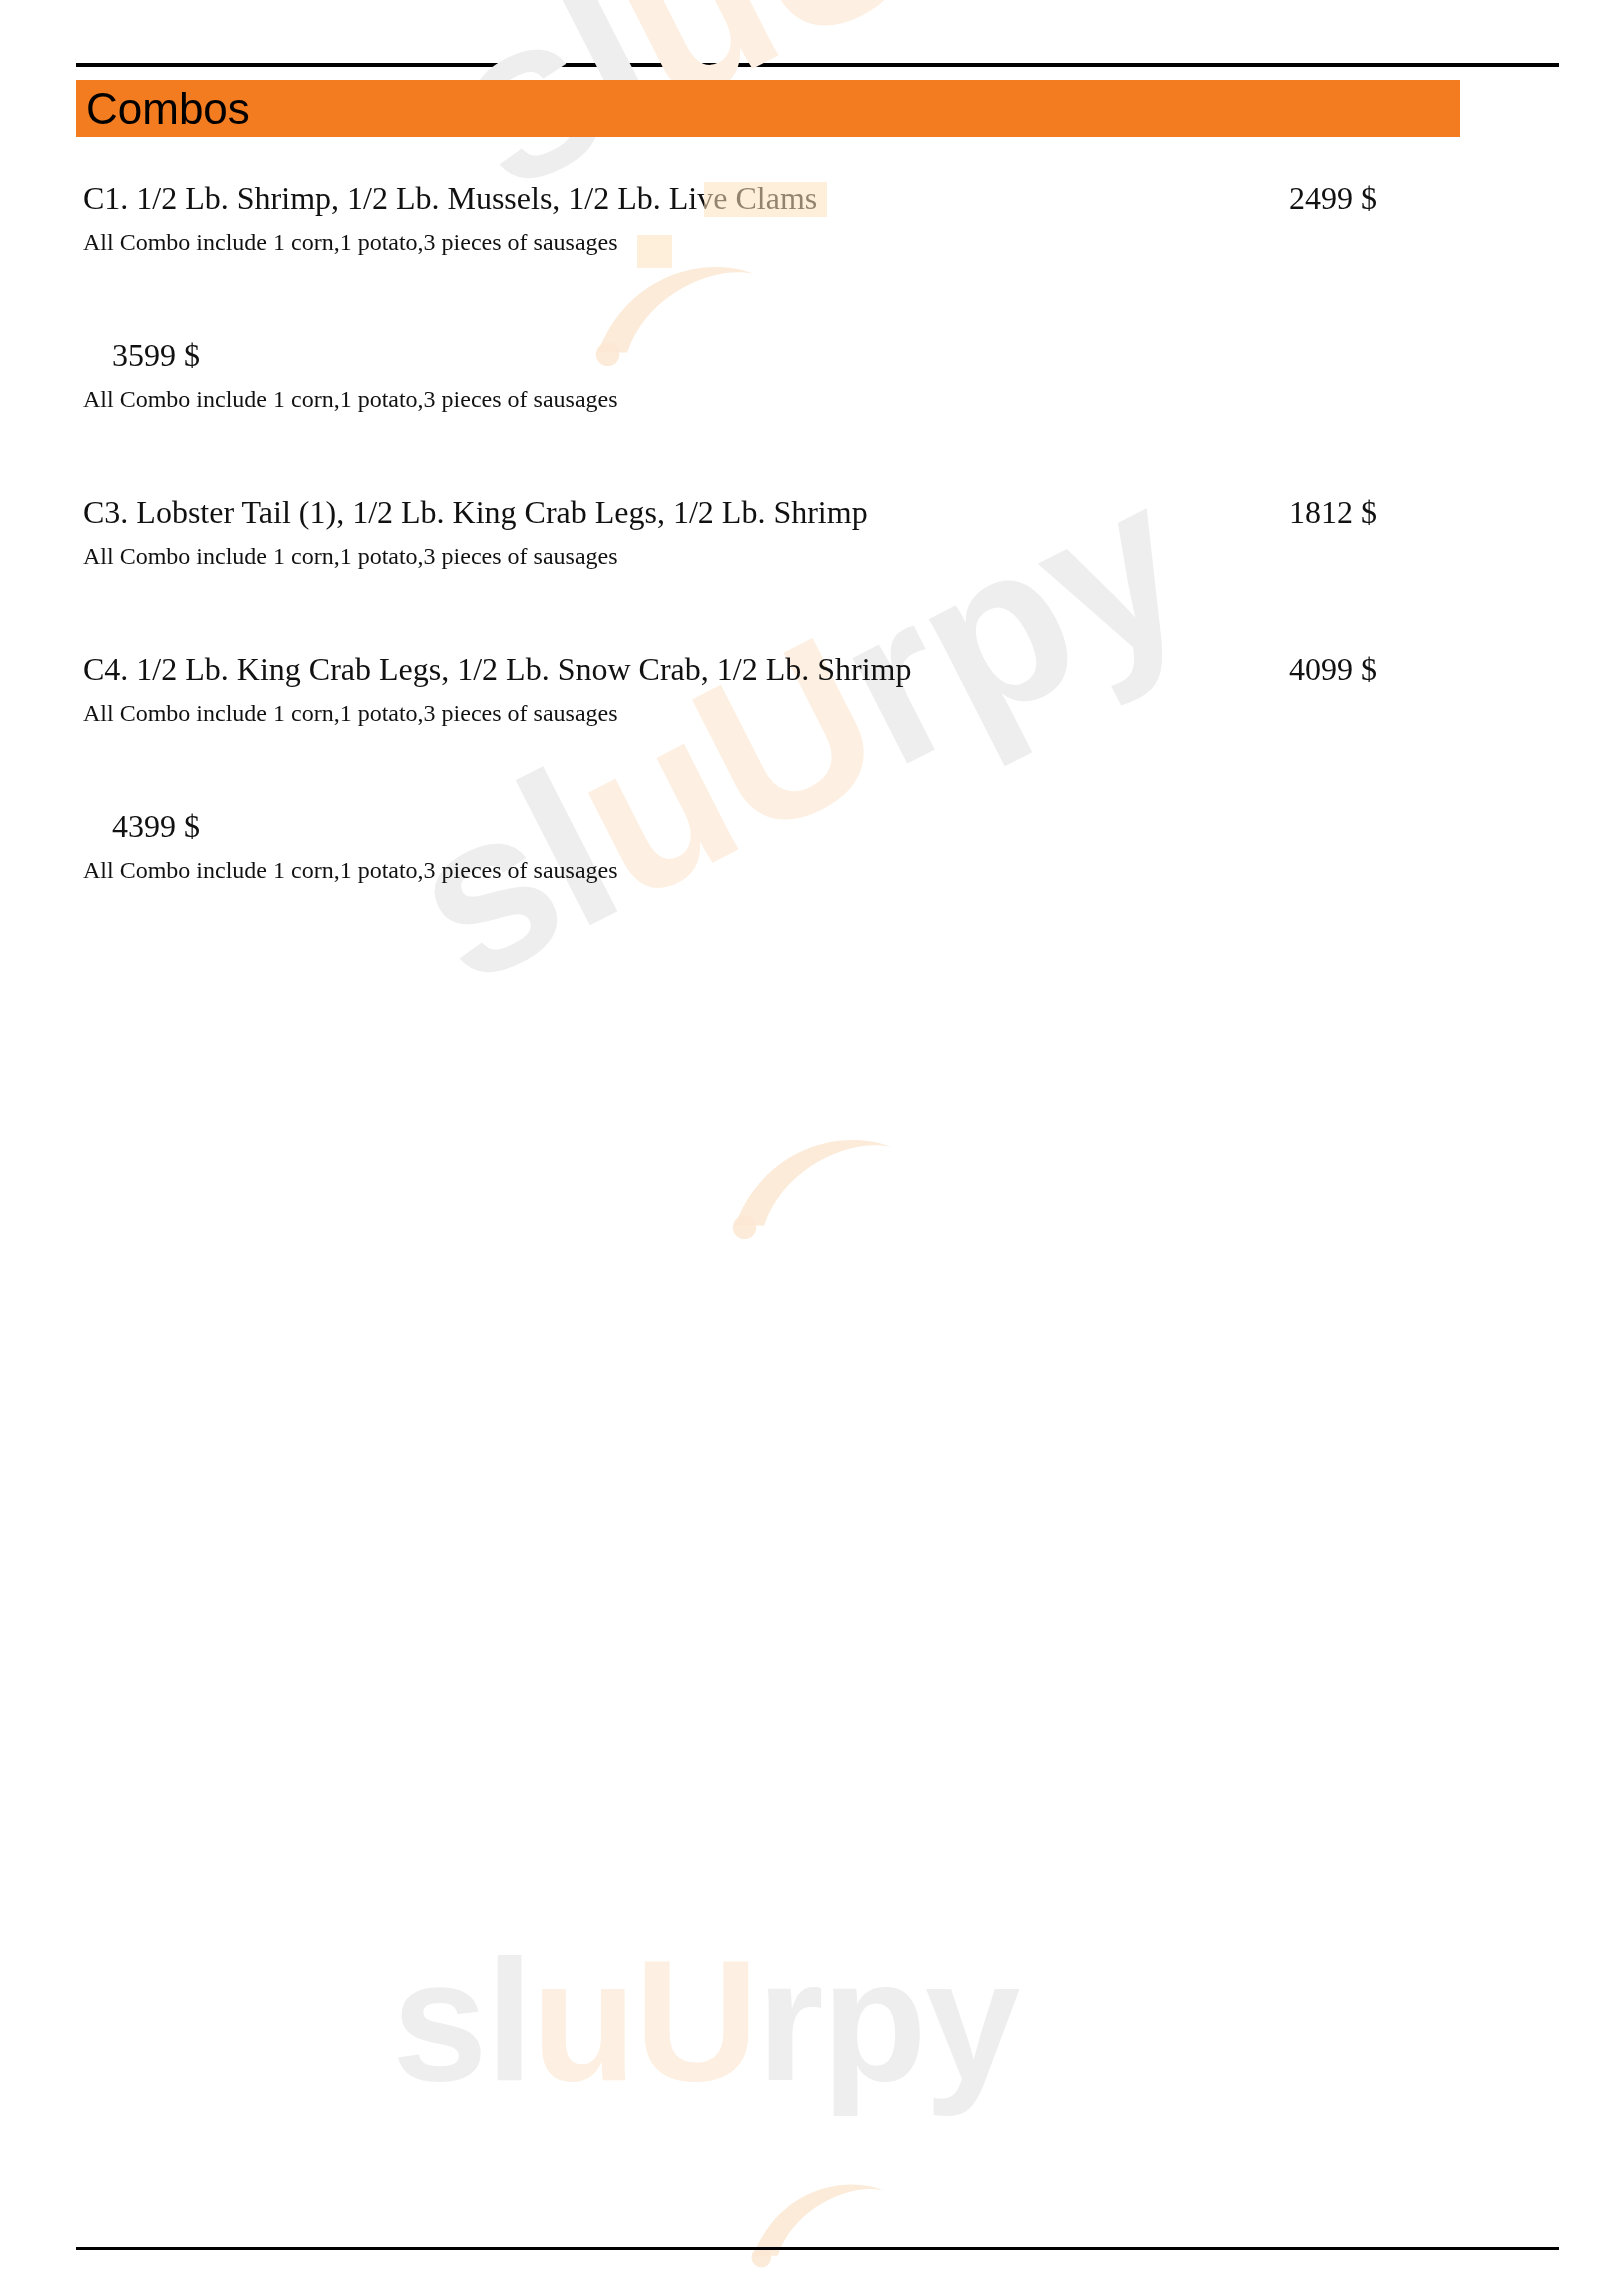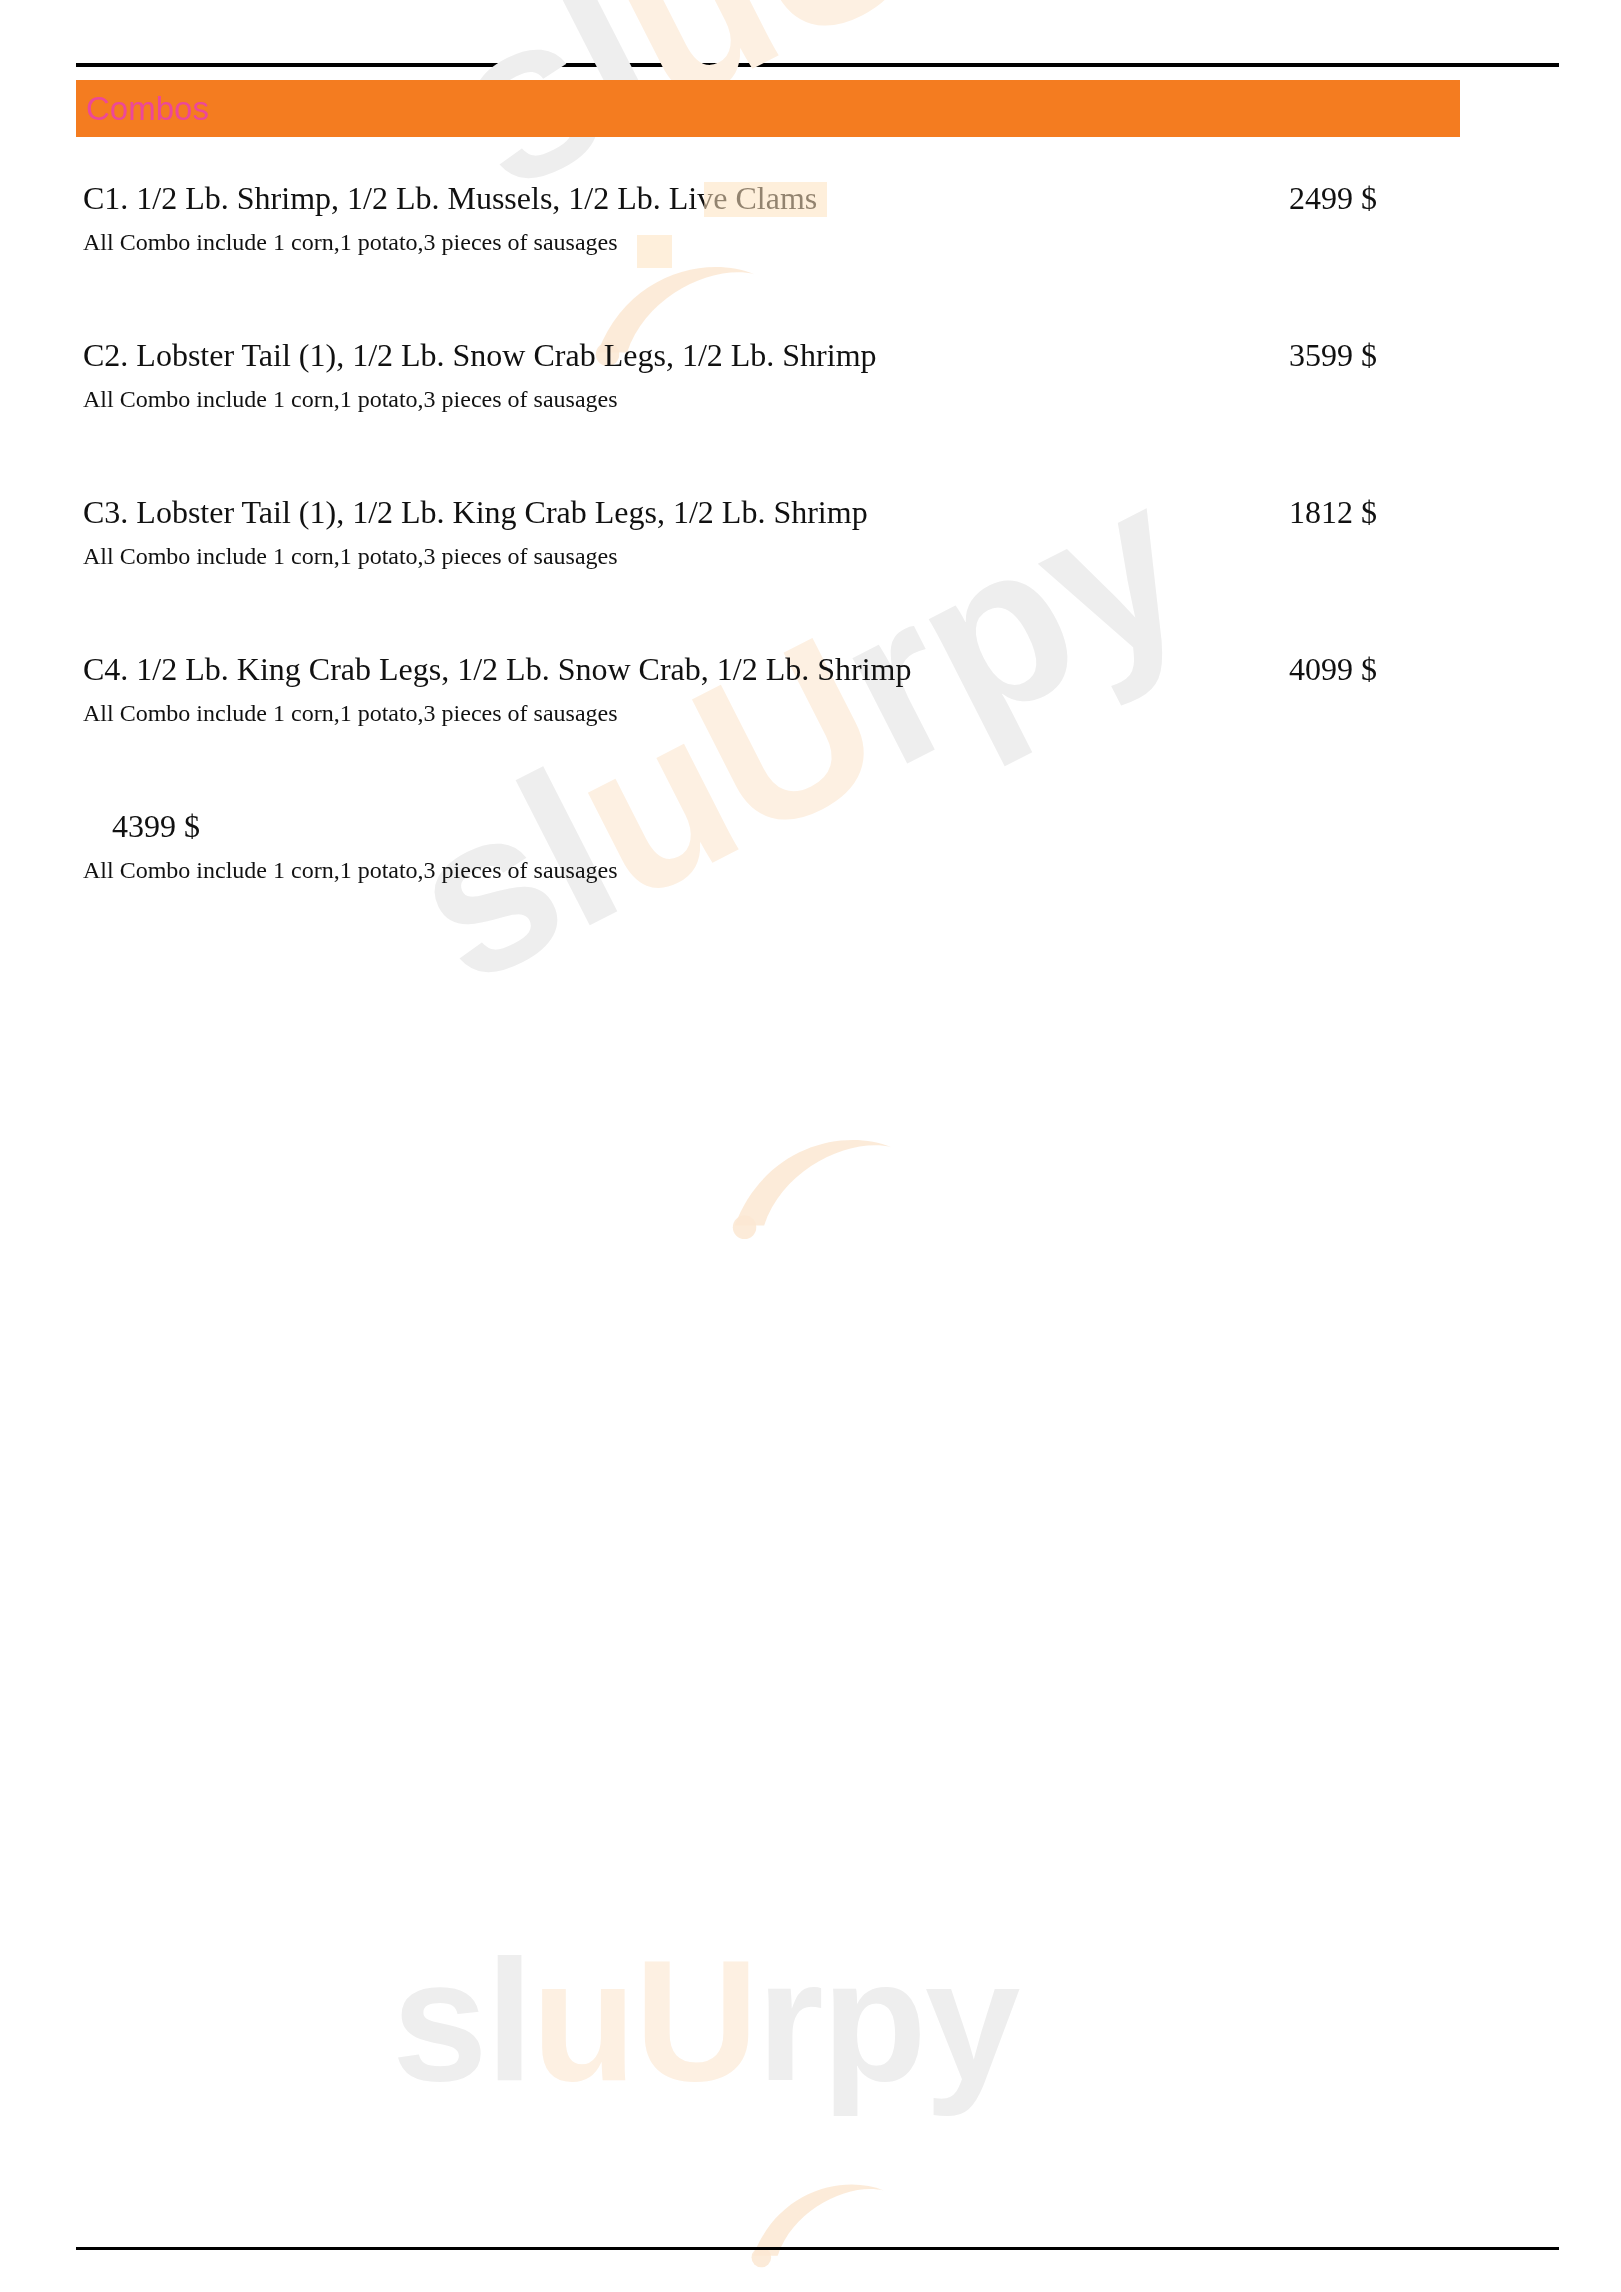--- a/index.html
+++ b/index.html
@@ -88,22 +88,22 @@
     top: 80px;
     width: 1384px;
     height: 57px;
     background: #f47c20;
   }
   .section-bar-title {
     position: absolute;
     left: 86px;
     top: 86px;
     font-family: "Liberation Sans", sans-serif;
-    font-size: 33px;
-    color: #ec4899;
+    font-size: 44px;
+    color: #000000;
     line-height: 45px;
   }
 
   
   .menu-list {
     position: absolute;
     left: 83px;
     top: 176px;
     width: 1294px;
   }
@@ -194,21 +194,20 @@
     <div class="menu-item">
       <div class="item-row">
         <div class="item-name">C1. 1/2 Lb. Shrimp, 1/2 Lb. Mussels, 1/2 Lb. Live Clams</div>
         <div class="item-price">2499 $</div>
       </div>
       <div class="item-desc">All Combo include 1 corn,1 potato,3 pieces of sausages</div>
     </div>
 
     <div class="menu-item">
       <div class="item-row">
-        <div class="item-name">C2. Lobster Tail (1), 1/2 Lb. Snow Crab Legs, 1/2 Lb. Shrimp</div>
         <div class="item-price">3599 $</div>
       </div>
       <div class="item-desc">All Combo include 1 corn,1 potato,3 pieces of sausages</div>
     </div>
 
     <div class="menu-item">
       <div class="item-row">
         <div class="item-name">C3. Lobster Tail (1), 1/2 Lb. King Crab Legs, 1/2 Lb. Shrimp</div>
         <div class="item-price">1812 $</div>
       </div>

